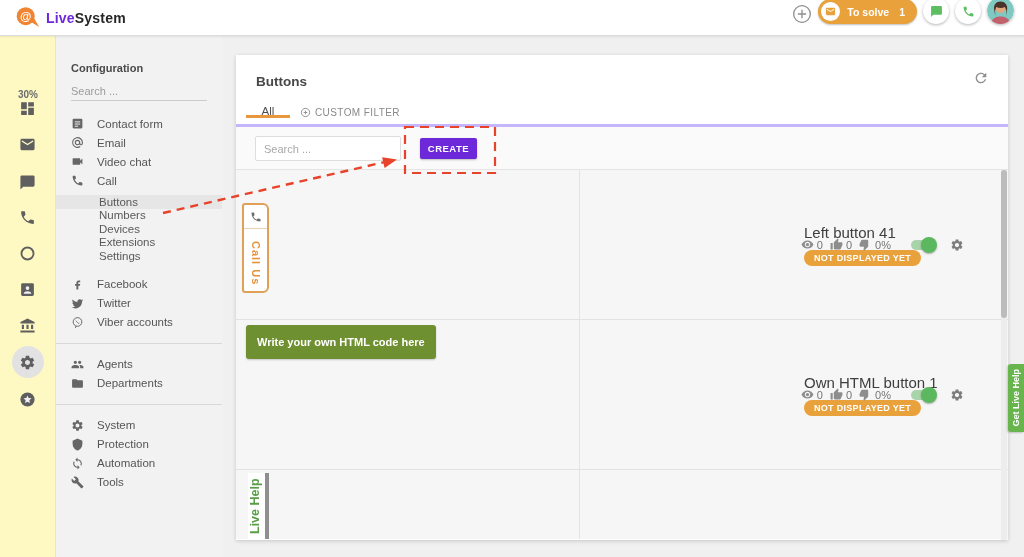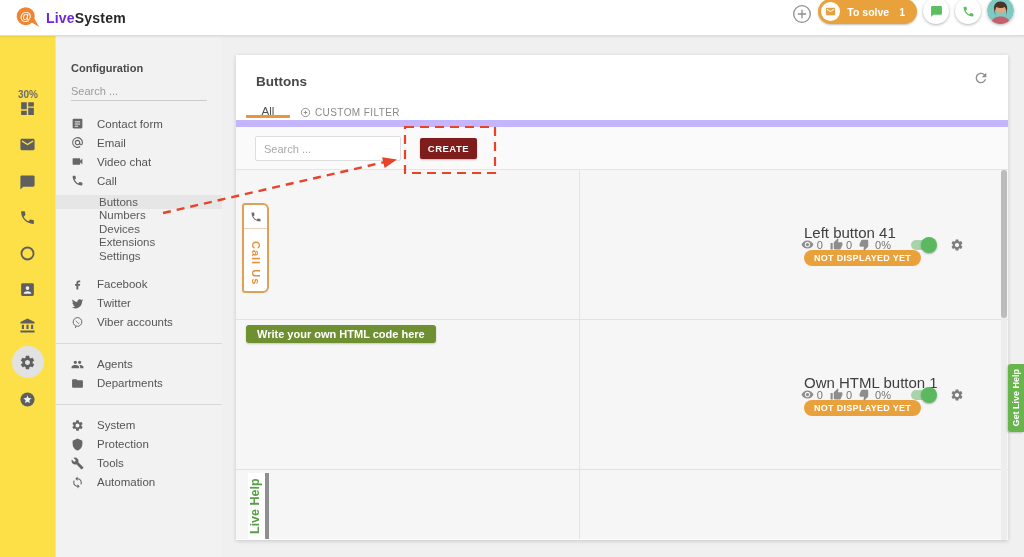--- a/index.html
+++ b/index.html
@@ -21,21 +21,21 @@
                   padding:0 12px 0 3px; box-shadow:0 1px 2px rgba(0,0,0,.25); cursor:pointer; }
   .tosolve-circle { width:19px; height:19px; border-radius:50%; background:#fff; display:flex;
                     align-items:center; justify-content:center; margin-right:7px; }
   .tosolve-label { color:#fff; font-size:10.5px; font-weight:700; margin-right:10px; }
   .tosolve-count { color:#fff; font-size:10.5px; font-weight:700; }
   .round-btn { width:26px; height:26px; border-radius:50%; background:#fff; box-shadow:0 1px 3px rgba(0,0,0,.3);
                display:flex; align-items:center; justify-content:center; cursor:pointer; }
   .avatar { width:27px; height:27px; border-radius:50%; overflow:hidden; box-shadow:0 1px 3px rgba(0,0,0,.3); cursor:pointer; }
 
   
-  .iconrail { position:absolute; left:0; top:36px; width:56px; bottom:0; background:#fde047;
+  .iconrail { position:absolute; left:0; top:36px; width:56px; bottom:0; background:#fef9c3;
               border-right:1px solid #e3e3e4; z-index:10; }
   .rail-usage { position:absolute; top:53px; left:0; width:56px; text-align:center; font-size:10px;
                 font-weight:700; color:#6d6d6d; cursor:pointer; }
   .rail-item { position:absolute; left:50%; transform:translate(-50%,-50%); width:32px; height:32px;
                display:flex; align-items:center; justify-content:center; color:#5f5f5f; cursor:pointer; border-radius:50%; }
   .rail-item.active { background:#e2e2e3; }
   .rail-item svg { width:17px; height:17px; }
 
   
   .confignav { position:absolute; left:56px; top:36px; width:166px; bottom:0; background:#f2f2f3; z-index:10; }
@@ -52,33 +52,33 @@
   .nav-sub.active { background:#e6e6e7; }
   .cfg-div { height:1px; background:#d8d8d9; margin:11px 0 11px 0; }
   .grp1 { margin-top:13px; }
 
   
   .card { position:absolute; left:236px; top:55px; width:772px; height:485px; background:#fff;
           box-shadow:0 1px 4px rgba(0,0,0,.18); z-index:5; }
   .card-header { position:relative; height:47px; }
   .card-title { position:absolute; left:20px; top:19px; font-size:13.5px; font-weight:700; color:#474747; }
   .refresh-btn { position:absolute; right:19px; top:15px; width:16px; height:16px; color:#8f8f8f; cursor:pointer; }
-  .tabsrow { position:relative; height:25px; border-bottom:7px solid #c4b5fd; }
+  .tabsrow { position:relative; height:25px; border-bottom:3px solid #c4b5fd; }
   .tab-all { position:absolute; left:10px; top:0; width:44px; text-align:center; font-size:11.5px; color:#4f4f4f;
              cursor:pointer; padding-top:3px; }
   .tab-all .underline { position:absolute; left:0; bottom:-1px; width:44px; height:3px; background:#e9973f; }
   .tab-custom { position:absolute; left:64px; top:5px; display:flex; align-items:center; gap:4px;
                 font-size:10px; letter-spacing:.4px; color:#8a8a8a; cursor:pointer; }
   .tab-custom svg { width:11px; height:11px; }
   .searchrow { position:relative; height:43px; background:#fafafa; border-bottom:1px solid #e5e5e5; }
   .list-search { position:absolute; left:19px; top:9px; width:146px; height:25px; border:1px solid #dedede;
                  border-radius:2px; background:#fff; font-size:11px; color:#555; padding:0 8px; outline:none;
                  font-family:"Liberation Sans", sans-serif; }
   .list-search::placeholder { color:#a8a8a8; }
-  .create-btn { position:absolute; left:184px; top:11px; width:57px; height:21px; background:#7f1d1d; color:#fff;
+  .create-btn { position:absolute; left:184px; top:11px; width:57px; height:21px; background:#6d28d9; color:#fff;
                 border:none; border-radius:2px; font-size:9.5px; font-weight:700; letter-spacing:.5px;
                 cursor:pointer; box-shadow:0 1px 2px rgba(0,0,0,.25); font-family:"Liberation Sans", sans-serif; }
 
   .table { position:relative; }
   .row { position:relative; height:150px; background:#f6f6f7; border-bottom:1px solid #e2e2e2; }
   .row.partial { height:69px; border-bottom:none; }
   .cell-preview { position:absolute; left:0; top:0; bottom:0; width:344px; border-right:1px solid #e4e4e4; }
   .cell-details { position:absolute; left:344px; top:0; bottom:0; right:0; }
   .row-titleblock { position:absolute; left:224px; top:0; bottom:0; display:flex; flex-direction:column; justify-content:center; }
   .row-title { font-size:15px; font-weight:500; color:#3e3e3e; }
@@ -99,21 +99,21 @@
 
   .callus { position:absolute; left:6px; top:33px; width:27px; height:90px; background:#fff;
             border:2px solid #dfa058; border-radius:3px 6px 6px 3px; display:flex; flex-direction:column; align-items:center; }
   .callus-icon { width:100%; height:24px; display:flex; align-items:center; justify-content:center;
                  border-bottom:1px solid #ecd2b2; color:#6d6d6d; }
   .callus-icon svg { width:12px; height:12px; }
   .callus-label { flex:1; display:flex; align-items:center; justify-content:center; color:#e8913c;
                   font-size:11px; font-weight:700; letter-spacing:1px; padding-top:6px; }
 
   .htmlbtn { position:absolute; left:10px; top:5px; background:#6f9030; color:#fff; font-size:11px; font-weight:700;
-             border-radius:3px; padding:3px 11px; box-shadow:0 1px 2px rgba(0,0,0,.2); }
+             border-radius:3px; padding:11px 11px; box-shadow:0 1px 2px rgba(0,0,0,.2); }
 
   .livehelp-preview { position:absolute; left:12px; top:3px; height:66px; display:flex; }
   .livehelp-text { background:#fff; width:17px; display:flex; align-items:flex-start; justify-content:center;
                    color:#5a9e49; font-size:12.5px; font-weight:700; padding:4px 0; }
   .livehelp-bar { width:4px; background:#8f8f8f; }
 
   .scrollbar { position:absolute; right:1px; top:115px; bottom:0; width:6px; background:#ededee; }
   .scroll-thumb { position:absolute; top:0; left:0; width:6px; height:148px; background:#bcbcbc; border-radius:3px; cursor:pointer; }
 
   .helptab { position:absolute; right:0; top:364px; width:16px; height:68px; background:#68b44d;
@@ -315,29 +315,29 @@
     <span class="nav-label">System</span>
   </div>
   <div class="nav-item">
     <svg viewBox="0 0 24 24" fill="currentColor">
         <path d="M12 1L3 5v6c0 5.55 3.84 10.74 9 12 5.16-1.26 9-6.45 9-12V5l-9-4z"></path>
       </svg>
     <span class="nav-label">Protection</span>
   </div>
   <div class="nav-item">
     <svg viewBox="0 0 24 24" fill="currentColor">
+        <path d="M12 4V1L8 5l4 4V6c3.31 0 6 2.69 6 6 0 1.01-.25 1.97-.7 2.8l1.46 1.46C19.54 15.03 20 13.57 20 12c0-4.42-3.58-8-8-8zm0 14c-3.31 0-6-2.69-6-6 0-1.01.25-1.97.7-2.8L5.24 7.74C4.46 8.97 4 10.43 4 12c0 4.42 3.58 8 8 8v3l4-4-4-4v3z"></path>
+      </svg>
+    <span class="nav-label">Automation</span>
+  </div>
+  <div class="nav-item">
+    <svg viewBox="0 0 24 24" fill="currentColor">
         <path d="M22.7 19l-9.1-9.1c.9-2.3.4-5-1.5-6.9-2-2-5-2.4-7.4-1.3L9 6 6 9 1.6 4.7C.4 7.1.9 10.1 2.9 12.1c1.9 1.9 4.6 2.4 6.9 1.5l9.1 9.1c.4.4 1 .4 1.4 0l2.3-2.3c.5-.4.5-1.1.1-1.4z"></path>
       </svg>
     <span class="nav-label">Tools</span>
-  </div>
-  <div class="nav-item">
-    <svg viewBox="0 0 24 24" fill="currentColor">
-        <path d="M12 4V1L8 5l4 4V6c3.31 0 6 2.69 6 6 0 1.01-.25 1.97-.7 2.8l1.46 1.46C19.54 15.03 20 13.57 20 12c0-4.42-3.58-8-8-8zm0 14c-3.31 0-6-2.69-6-6 0-1.01.25-1.97.7-2.8L5.24 7.74C4.46 8.97 4 10.43 4 12c0 4.42 3.58 8 8 8v3l4-4-4-4v3z"></path>
-      </svg>
-    <span class="nav-label">Automation</span>
   </div>
 </div>
 
 <div class="card">
   <div class="card-header">
     <div class="card-title">Buttons</div>
     <svg class="refresh-btn" viewBox="0 0 24 24" fill="currentColor">
       <path d="M17.65 6.35C16.2 4.9 14.21 4 12 4c-4.42 0-7.99 3.58-7.99 8s3.57 8 7.99 8c3.73 0 6.84-2.55 7.73-6h-2.08c-.82 2.33-3.04 4-5.65 4-3.31 0-6-2.69-6-6s2.69-6 6-6c1.66 0 3.14.69 4.22 1.78L13 11h7V4l-2.35 2.35z"></path>
     </svg>
   </div>

